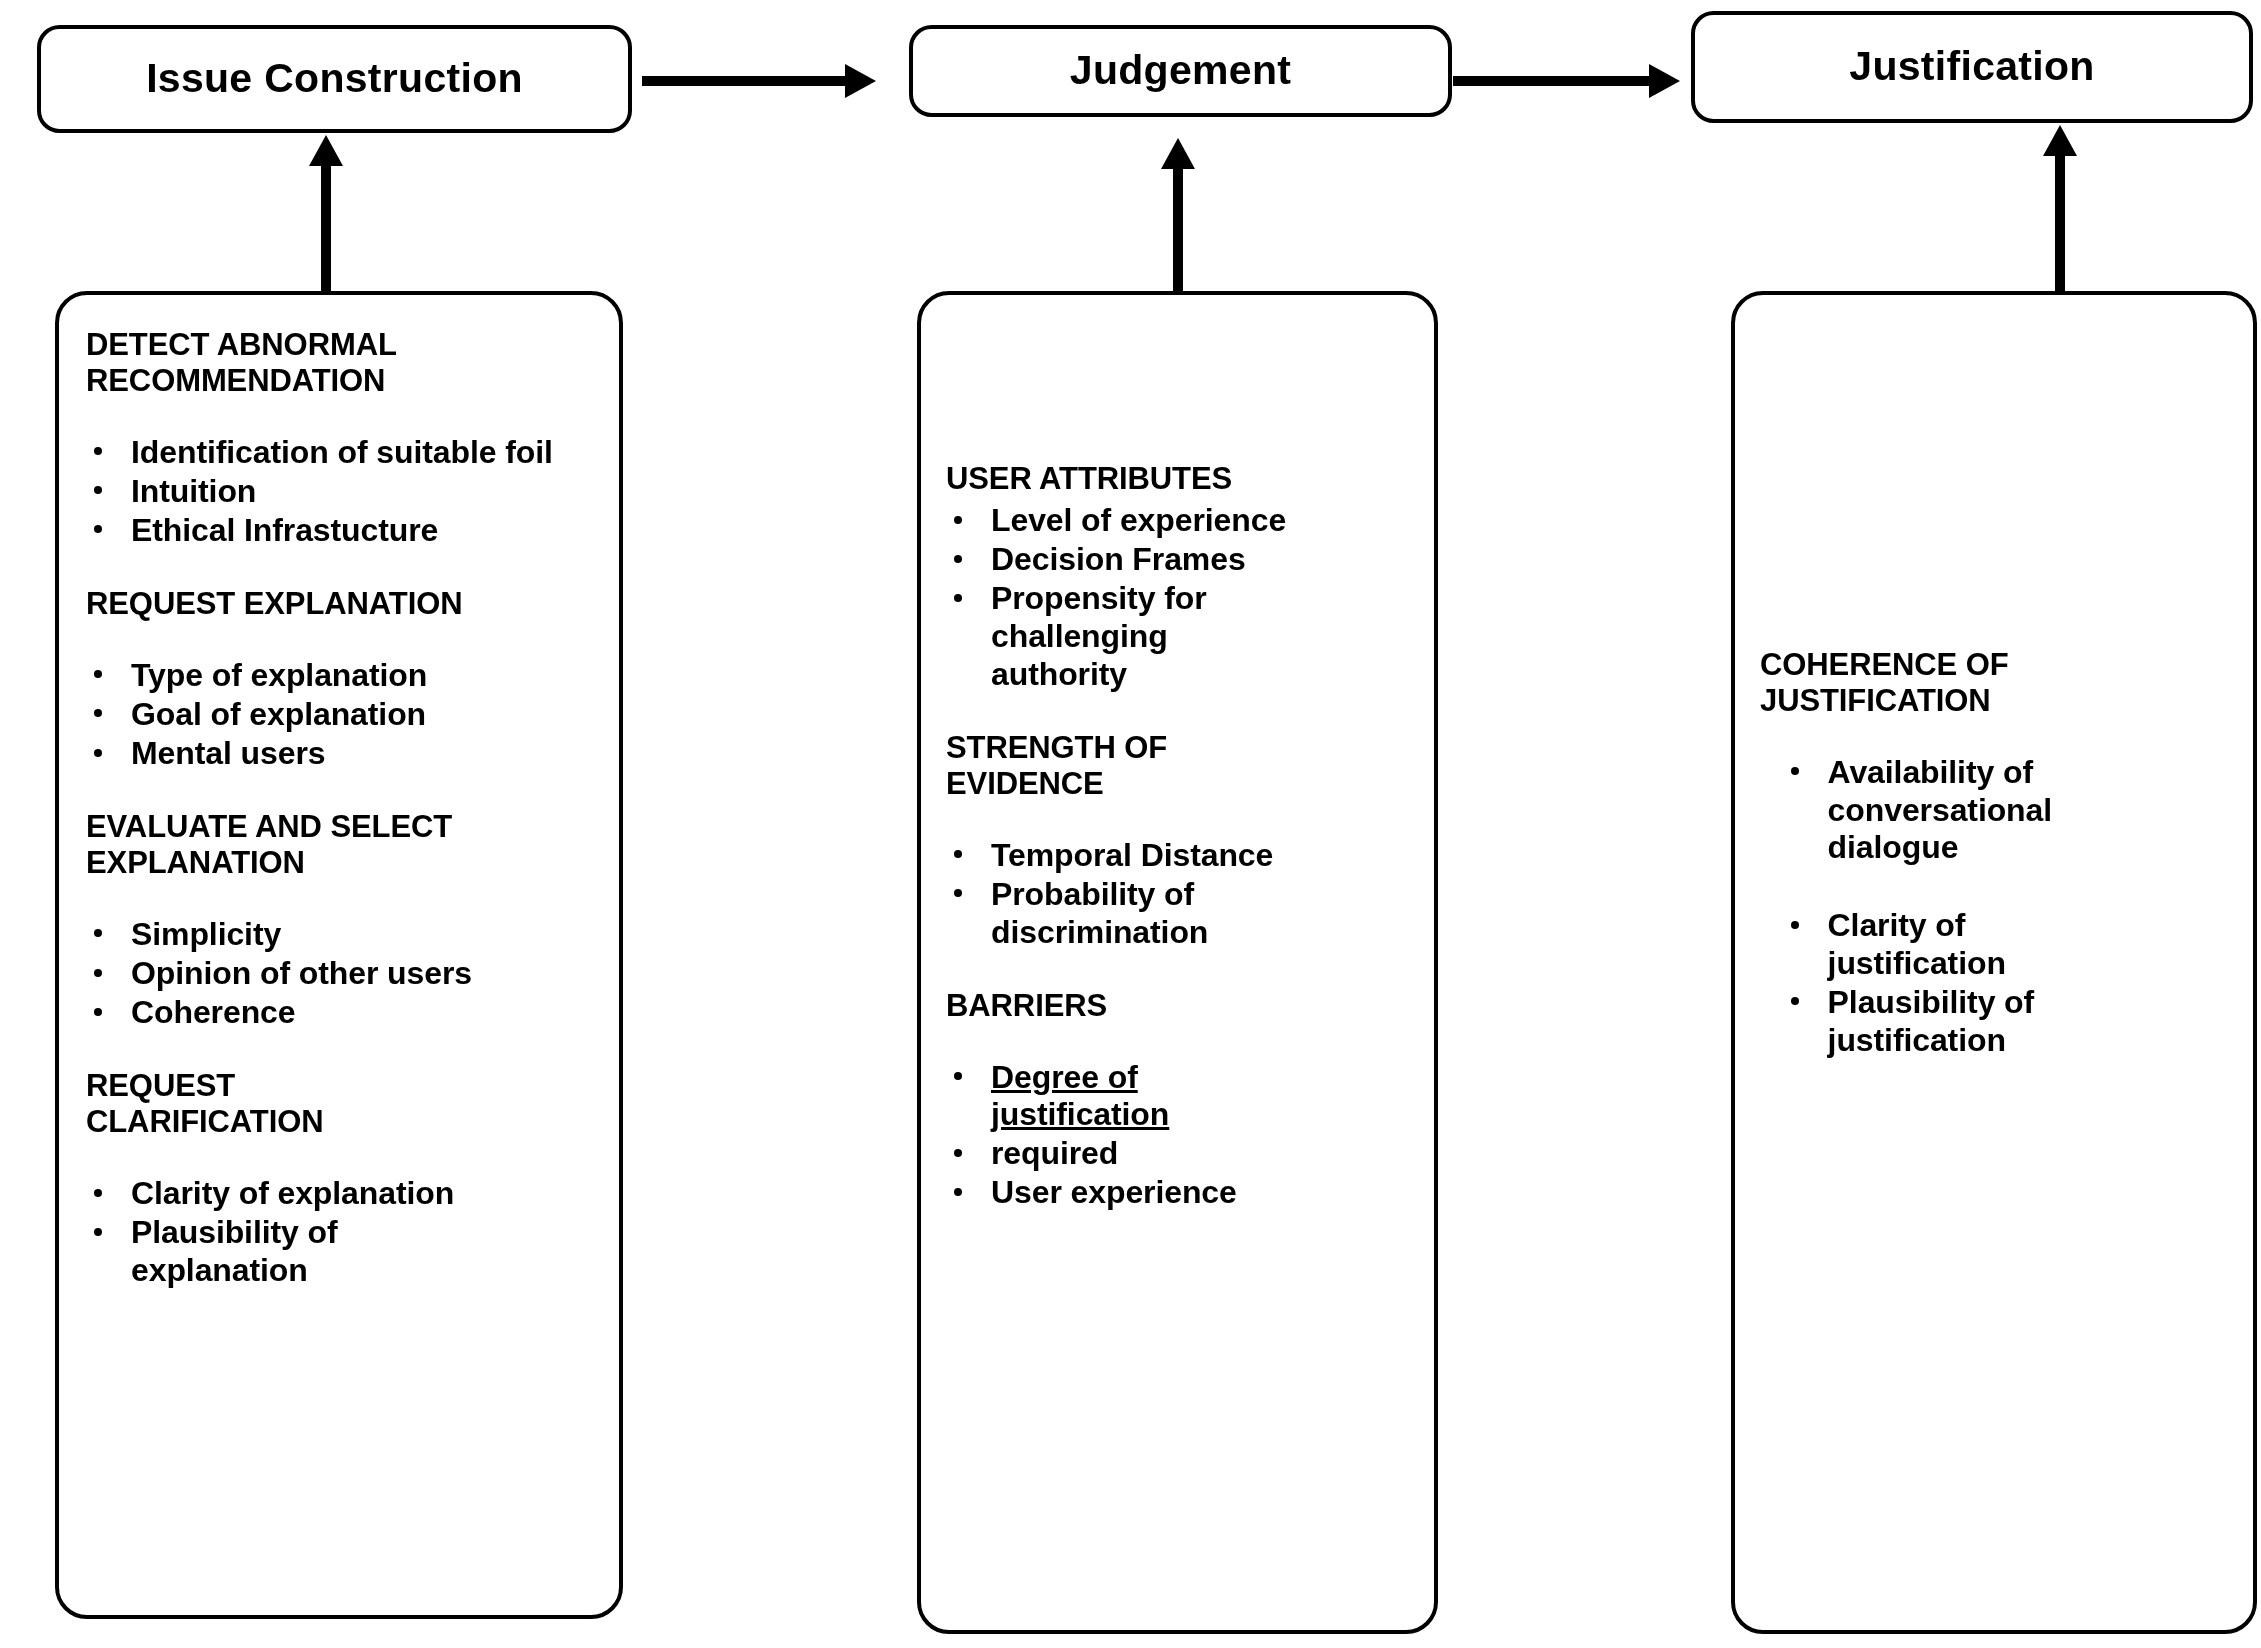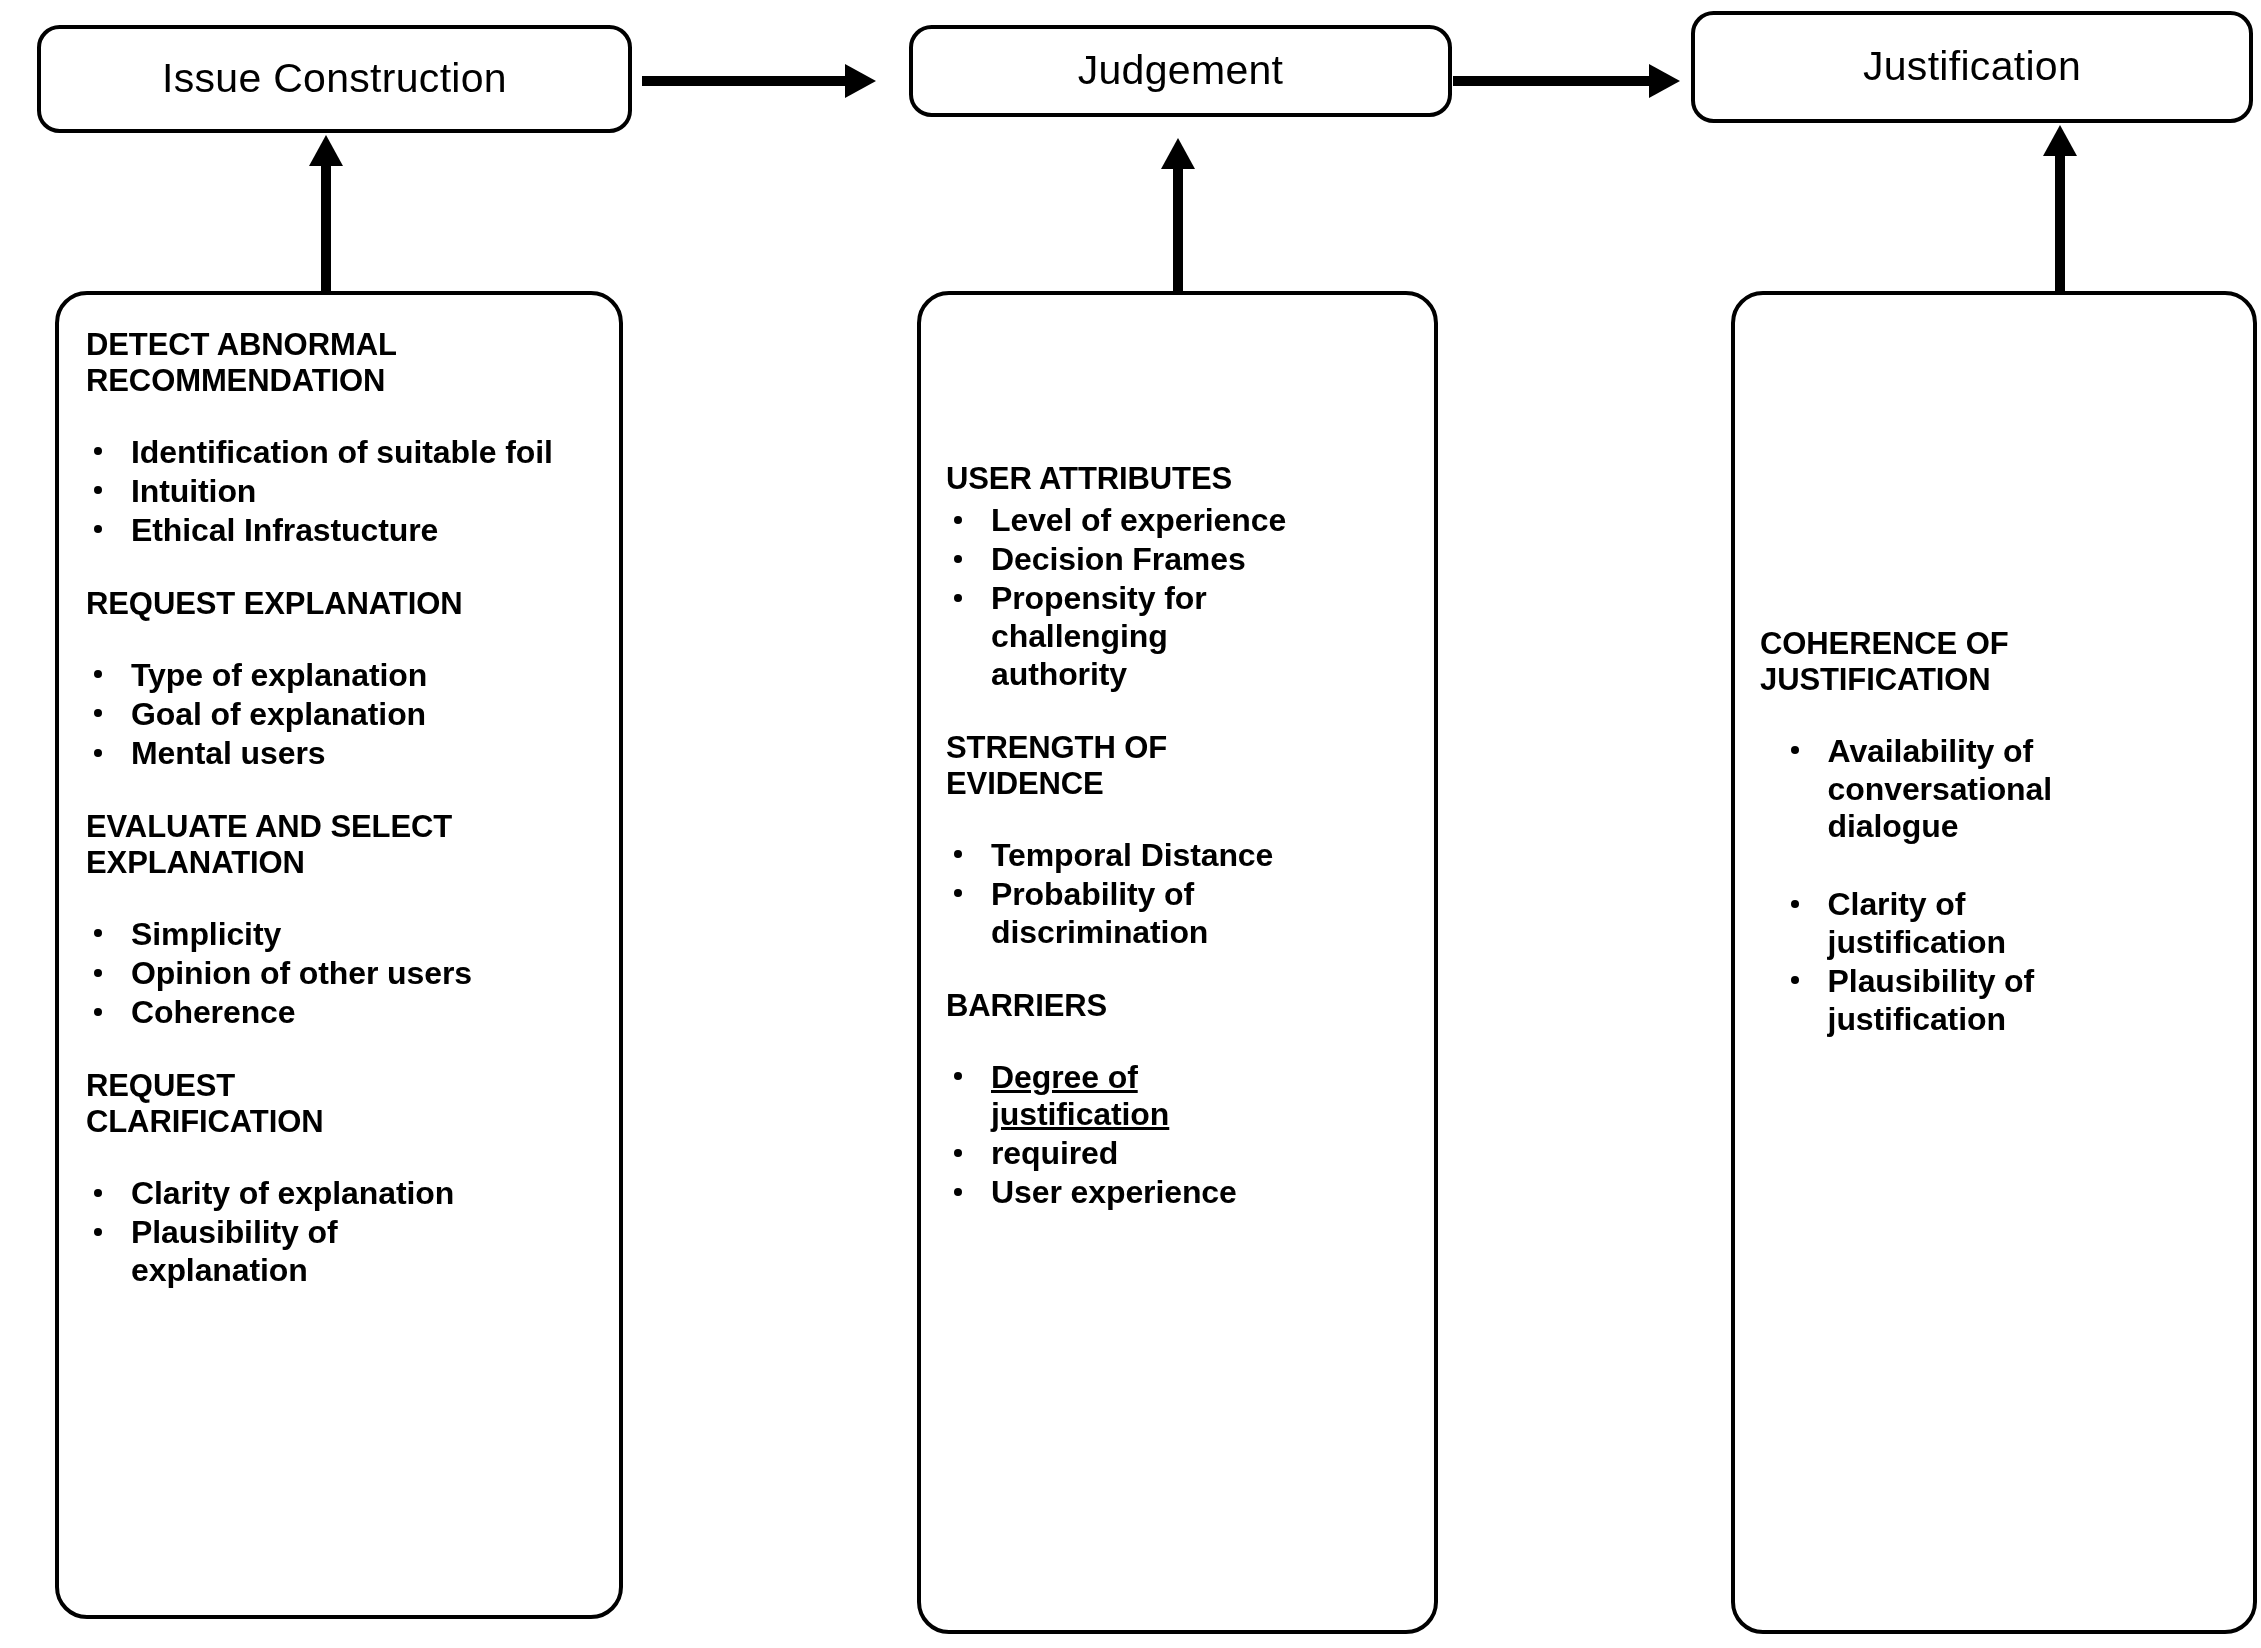--- a/index.html
+++ b/index.html
@@ -11,21 +11,21 @@
   .stage-box{
     position:absolute;
     border:4.7px solid #000000;
     border-radius:22.6px;
     background:#ffffff;
     display:flex;align-items:center;justify-content:center;
     box-sizing:border-box;
   }
   .stage-label{
     font-size:41px;
-    font-weight:normal;
+    font-weight:bold;
     letter-spacing:0.3px;
     line-height:1.05;
     text-align:center;
     white-space:nowrap;
   }
 
   
   .panel{
     position:absolute;
     border:4px solid #000000;
@@ -206,21 +206,21 @@
       <ul class="bullets">
         <li style="max-width:200px;text-decoration:underline;"><span class="bullet-dot"></span><span>Degree of justification</span></li>
         <li><span class="bullet-dot"></span><span>required</span></li>
         <li><span class="bullet-dot"></span><span>User experience</span></li>
       </ul>
 
     </div>
   </div>
 
   <div class="panel" style="left:1731px;top:291px;width:526px;height:1343px;">
-    <div class="panel-inner" style="top:331px;padding:0 22.6px 0 25px;">
+    <div class="panel-inner" style="top:352px;padding:0 22.6px 0 25px;">
 
       <div class="sec-head">COHERENCE OF
 JUSTIFICATION</div>
       <div class="gap-md"></div>
       <ul class="bullets" style="padding-left:22.6px;">
         <li style="max-width:300px;"><span class="bullet-dot"></span><span>Availability of conversational dialogue</span></li>
         <li style="max-width:200px;margin-top:40px;"><span class="bullet-dot"></span><span>Clarity of justification</span></li>
         <li style="max-width:220px;"><span class="bullet-dot"></span><span>Plausibility of justification</span></li>
       </ul>
 

